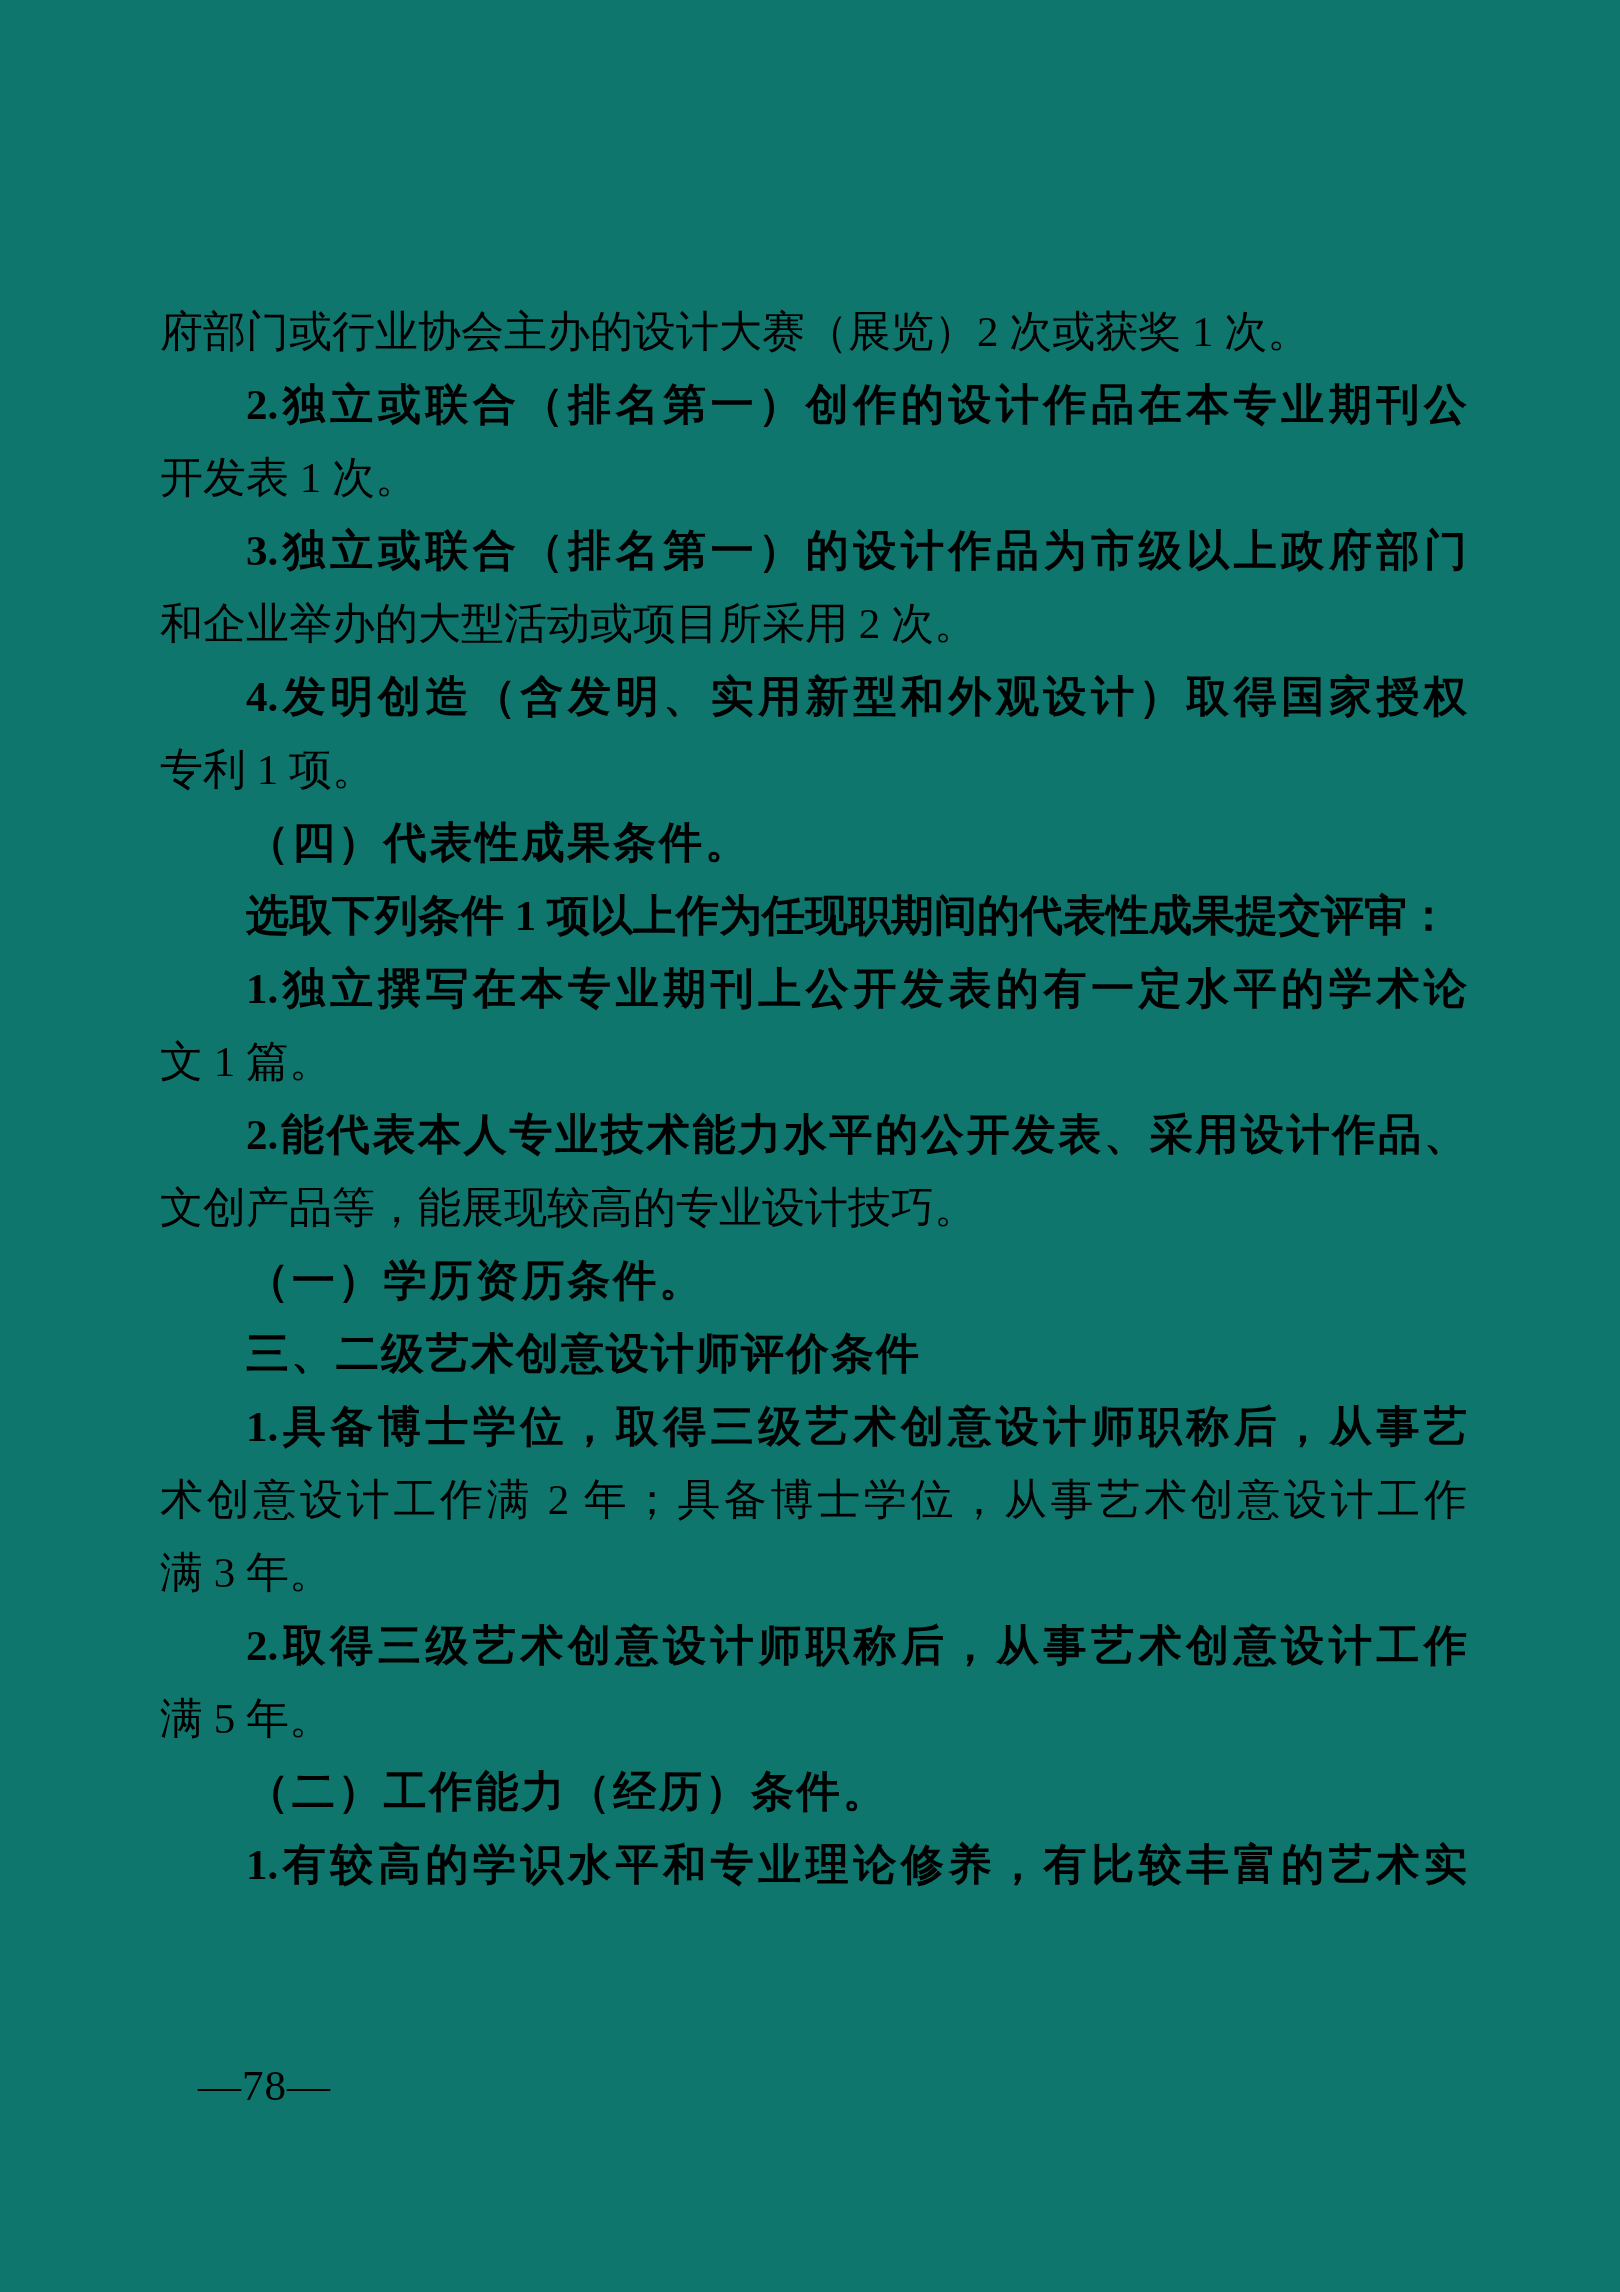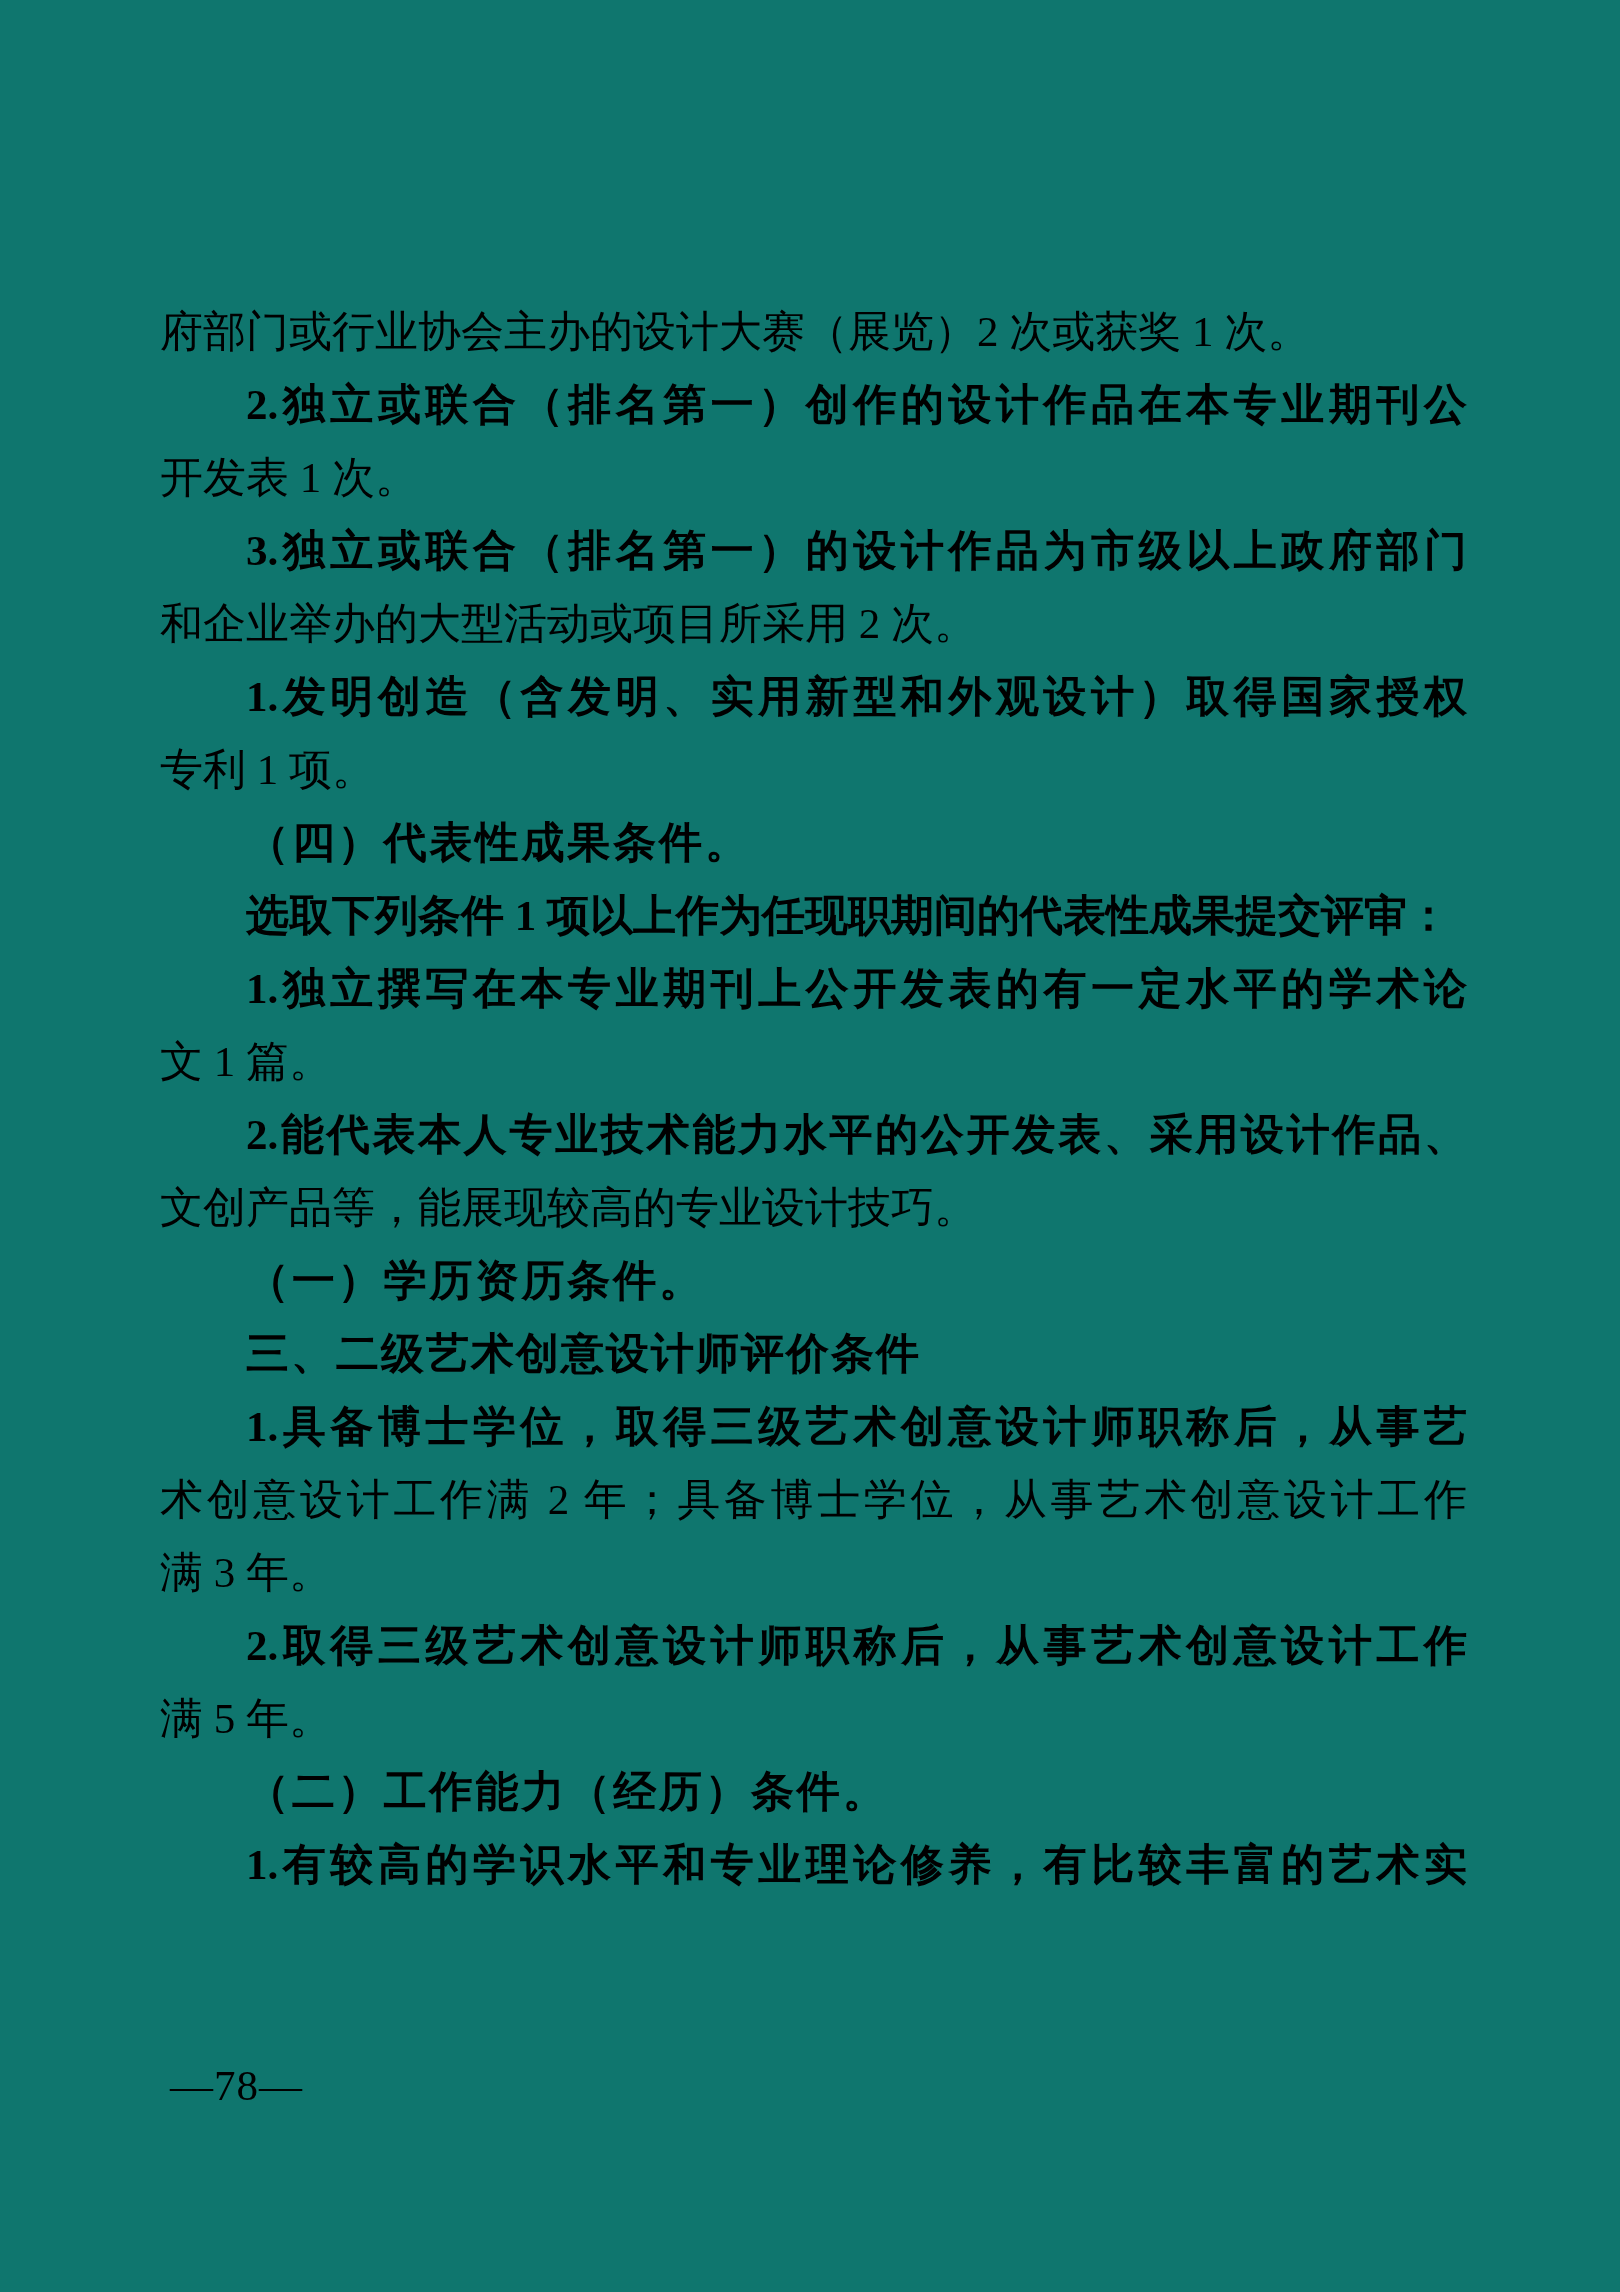--- a/index.html
+++ b/index.html
@@ -51,38 +51,38 @@
     font-weight: 700;
     letter-spacing: 2px;
   }
   
   .ln.kai {
     font-weight: 700;
     letter-spacing: 2.9px;
   }
   .footer {
     position: absolute;
-    left: 170px;
+    left: 198px;
     top: 2056px;
     font-size: 43px;
     line-height: 59px;
     letter-spacing: 1px;
   }
 </style>
 </head>
 <body>
 
 <div class="page">
   <div class="content">
     <div class="ln">府部门或行业协会主办的设计大赛（展览）2 次或获奖 1 次。</div>
     <div class="ln ind j">2.独立或联合（排名第一）创作的设计作品在本专业期刊公</div>
     <div class="ln">开发表 1 次。</div>
     <div class="ln ind j">3.独立或联合（排名第一）的设计作品为市级以上政府部门</div>
     <div class="ln">和企业举办的大型活动或项目所采用 2 次。</div>
-    <div class="ln ind j">1.发明创造（含发明、实用新型和外观设计）取得国家授权</div>
+    <div class="ln ind j">4.发明创造（含发明、实用新型和外观设计）取得国家授权</div>
     <div class="ln">专利 1 项。</div>
     <div class="ln ind kai">（四）代表性成果条件。</div>
     <div class="ln ind">选取下列条件 1 项以上作为任现职期间的代表性成果提交评审：</div>
     <div class="ln ind j">1.独立撰写在本专业期刊上公开发表的有一定水平的学术论</div>
     <div class="ln">文 1 篇。</div>
     <div class="ln ind j">2.能代表本人专业技术能力水平的公开发表、采用设计作品、</div>
     <div class="ln">文创产品等，能展现较高的专业设计技巧。</div>
     <div class="ln ind kai">（一）学历资历条件。</div>
     <div class="ln ind hei">三、二级艺术创意设计师评价条件</div>
     <div class="ln ind j">1.具备博士学位，取得三级艺术创意设计师职称后，从事艺</div>

